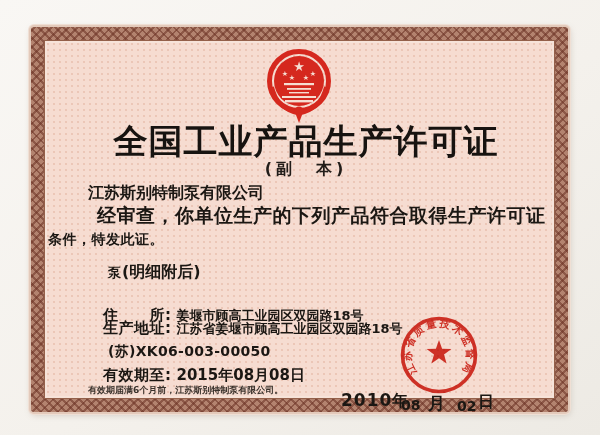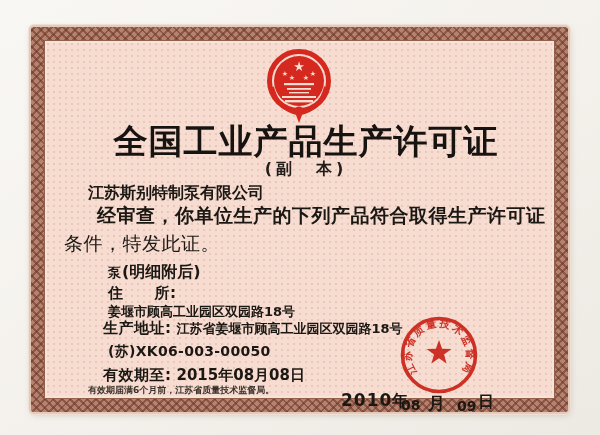--- a/index.html
+++ b/index.html
@@ -32,26 +32,26 @@
     transform:translateX(6px);
     font-size:34px; font-weight:800; letter-spacing:1px; color:#171310;
   }
   .subtitle{
     position:absolute; left:0; right:0; top:159px; text-align:center;
     transform:translateX(6px);
     font-size:16px; font-weight:700; letter-spacing:4px; color:#221d19;
   }
   .company{position:absolute; left:88px; top:183px; font-size:16px; font-weight:700;}
   .body1{position:absolute; left:97px; top:203px; font-size:19px; font-weight:800; letter-spacing:.5px;}
-  .body2{position:absolute; left:64px; top:231px; font-size:19px; font-weight:400; letter-spacing:.5px;}
+  .body2{position:absolute; left:48px; top:231px; font-size:14px; font-weight:700; letter-spacing:.5px;}
   .field{position:absolute; left:103px; display:flex; align-items:baseline; white-space:nowrap;}
   .field .lab{font-size:15px; font-weight:800; letter-spacing:.5px;}
   .field .val{font-size:13px; font-weight:700; margin-left:5px;}
   .field .note{font-size:16px; font-weight:700; margin-left:1px;}
-  .f0{top:262px;} .f1{top:284px;flex-direction:column;} .f2{top:319px;}
+  .f0{top:262px;} .f1{top:306px;} .f2{top:319px;}
   .f3{top:343px;} .f3 .val{font-size:14px; letter-spacing:.3px;}
   .f4{top:366px;} .f4 .val{font-size:15px;}
   .footnote{position:absolute; left:88px; top:384px; font-size:9px; font-weight:600; color:#3a322c;}
   .dpart{position:absolute; font-weight:800;margin-top:28px;}
   .d-year{left:341px; top:362px; font-size:17px; letter-spacing:1px;}
   .d-yearu{left:392px; top:363px; font-size:16px;}
   .d-month{left:401px; top:369px; font-size:14px;}
   .d-monthu{left:428px; top:364px; font-size:17px;}
   .d-day{left:457px; top:370px; font-size:14px;}
   .d-dayu{left:478px; top:364px; font-size:16px;}
@@ -109,27 +109,27 @@
       <span class="val">江苏省姜堰市顾高工业园区双园路18号</span>
     </div>
     <div class="field f3">
       <span class="val">(苏)XK06-003-00050</span>
     </div>
     <div class="field f4">
       <span class="lab">有效期至:</span>
       <span class="val">2015年08月08日</span>
     </div>
 
-    <div class="footnote">有效期届满6个月前，江苏省质量技术监督局。</div>
+    <div class="footnote">有效期届满6个月前，江苏斯别特制泵有限公司。</div>
 
     <span class="dpart d-year">2010</span>
     <span class="dpart d-yearu">年</span>
     <span class="dpart d-month">08</span>
     <span class="dpart d-monthu">月</span>
-    <span class="dpart d-day">09</span>
+    <span class="dpart d-day">02</span>
     <span class="dpart d-dayu">日</span>
 
     <svg class="seal" viewBox="0 0 84 84">
       <defs>
         <path id="sealArc" d="M 22.2,61.8 A 28,28 0 1 1 61.8,61.8" fill="none"></path>
       </defs>
       <circle cx="42" cy="42" r="36.5" fill="none" stroke="#d3271c" stroke-width="3.6"></circle>
       <polygon points="42,27 45.1,35.8 54.4,36 47,41.6 49.6,50.5 42,45.2 34.4,50.5 37,41.6 29.6,36 38.9,35.8" fill="#d3271c"></polygon>
       <text font-size="10.5" font-weight="700" fill="#d3271c" letter-spacing="2">
         <textPath href="#sealArc" startOffset="50%" text-anchor="middle">江苏省质量技术监督局</textPath>

